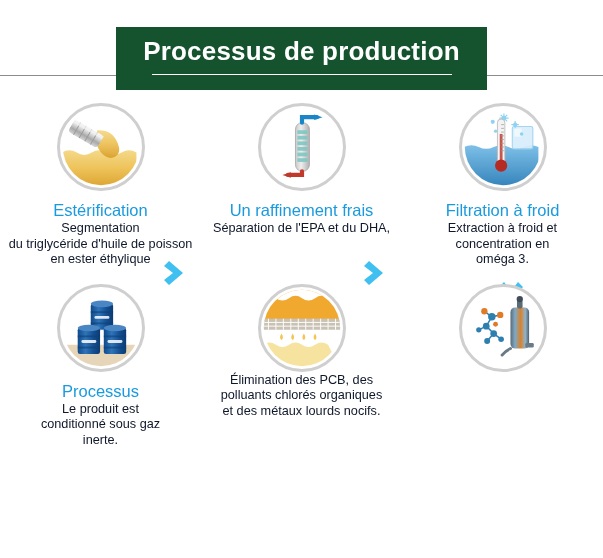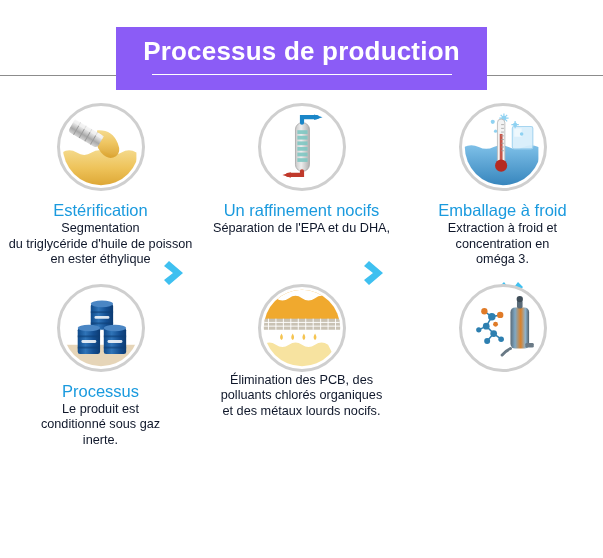--- a/index.html
+++ b/index.html
@@ -28,21 +28,21 @@
     top: 75px;
     height: 1px;
     background: #8c8c8c;
   }
   .title-box {
     position: absolute;
     left: 116px;
     top: 27px;
     width: 371px;
     height: 63px;
-    background: #8b5cf6;
+    background: #14532d;
     box-sizing: border-box;
     padding-top: 8px;
   }
   .title-text {
     text-align: center;
     color: #ffffff;
     font-size: 26px;
     font-weight: bold;
     letter-spacing: 0.2px;
     line-height: 32px;
@@ -183,21 +183,21 @@
           <rect x="39" y="44" width="11" height="4"></rect>
           <rect x="39" y="50" width="11" height="4"></rect>
           <rect x="39" y="56" width="11" height="4"></rect>
         </g>
         <path d="M44 18 L44 12 L60 12" stroke="#1a86c8" stroke-width="4.5" fill="none" stroke-linecap="round"></path>
         <path d="M57 9 L66 12 L57 15 Z" fill="#1a86c8"></path>
         <path d="M44 70 L44 74 L29 74" stroke="#c0392b" stroke-width="4.5" fill="none" stroke-linecap="round"></path>
         <path d="M32 71 L23 74 L32 77 Z" fill="#c0392b"></path>
       </svg>
     </div>
-    <div class="step-title">Un raffinement nocifs</div>
+    <div class="step-title">Un raffinement frais</div>
     <div class="step-desc">Séparation de l'EPA et du DHA,</div>
   </div>
 
   <div class="cell">
     <div class="circle">
       <svg viewBox="0 0 88 88" width="82" height="82">
         <defs>
           <clipPath id="cclip3">
               <circle cx="44" cy="44" r="41"></circle>
             </clipPath>
@@ -234,21 +234,21 @@
             <line x1="42" y1="28" x2="45" y2="28"></line>
               <line x1="42" y1="32" x2="45" y2="32"></line>
             <line x1="42" y1="36" x2="45" y2="36"></line>
               <line x1="42" y1="40" x2="45" y2="40"></line>
             <line x1="42" y1="44" x2="45" y2="44"></line>
               <line x1="42" y1="48" x2="45" y2="48"></line>
           </g>
         </g>
       </svg>
     </div>
-    <div class="step-title">Emballage à froid</div>
+    <div class="step-title">Filtration à froid</div>
     <div class="step-desc">Extraction à froid et
 concentration en
 oméga 3.</div>
   </div>
 
   <div class="arrow arrow-r1-a">
     <svg viewBox="0 0 26 30">
         <path d="M6 3 L20 15 L6 27 L1 22 L10 15 L1 8 Z" fill="currentColor"></path>
       </svg>
   </div>

